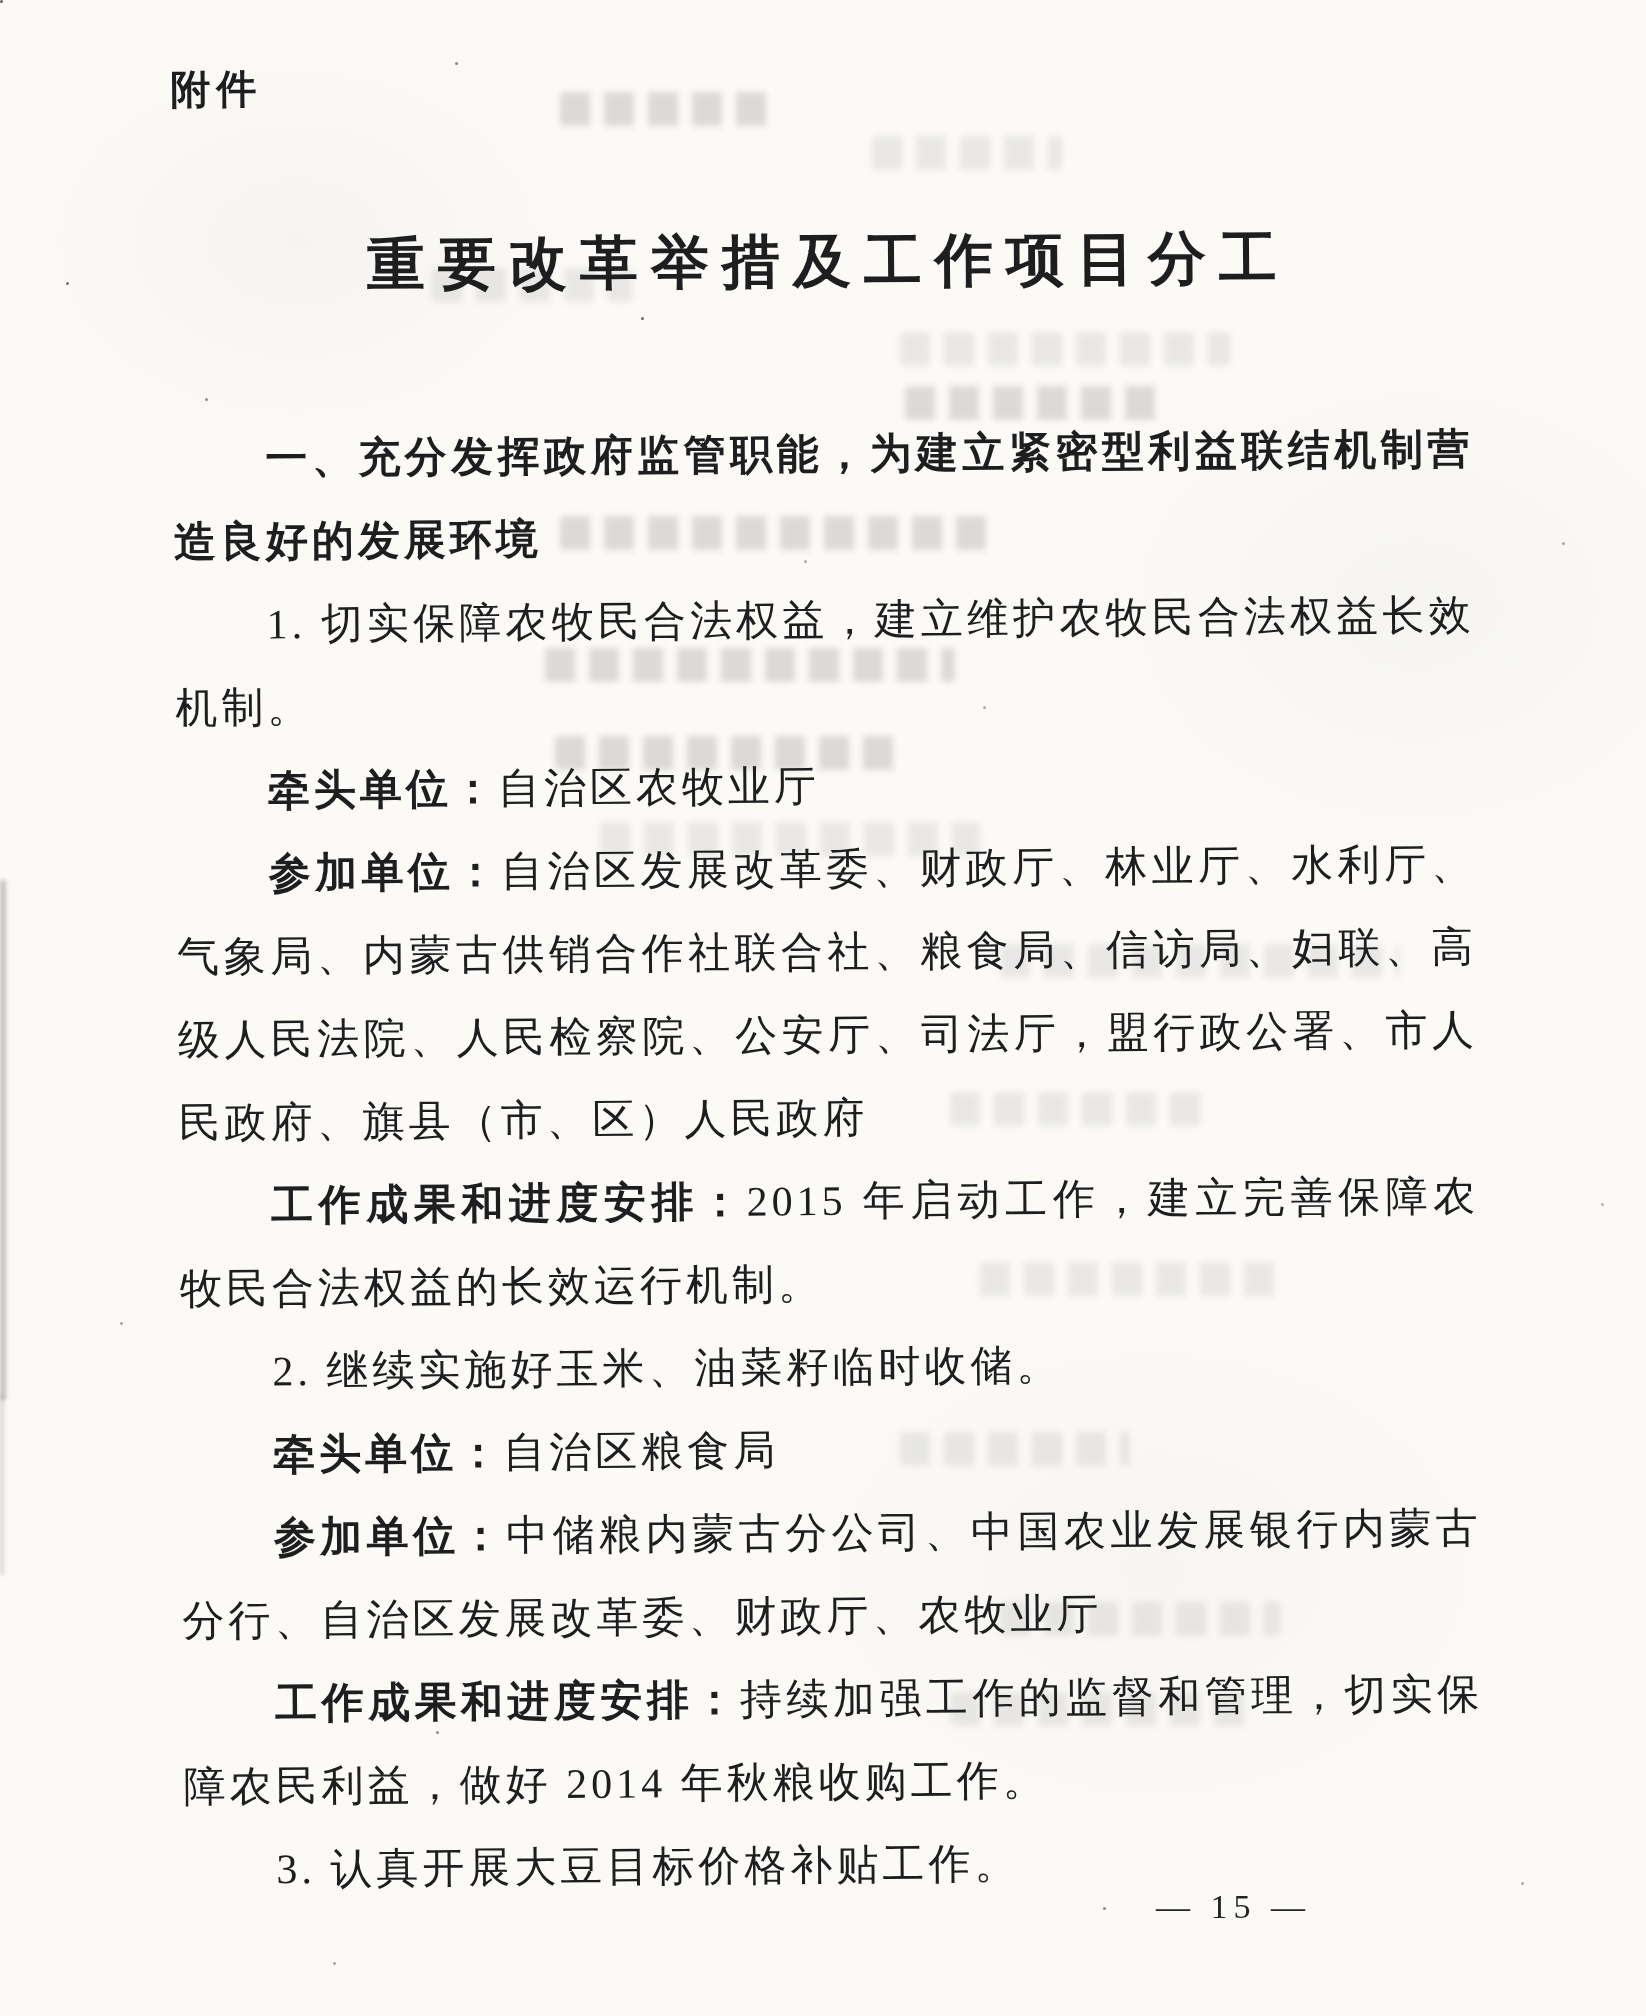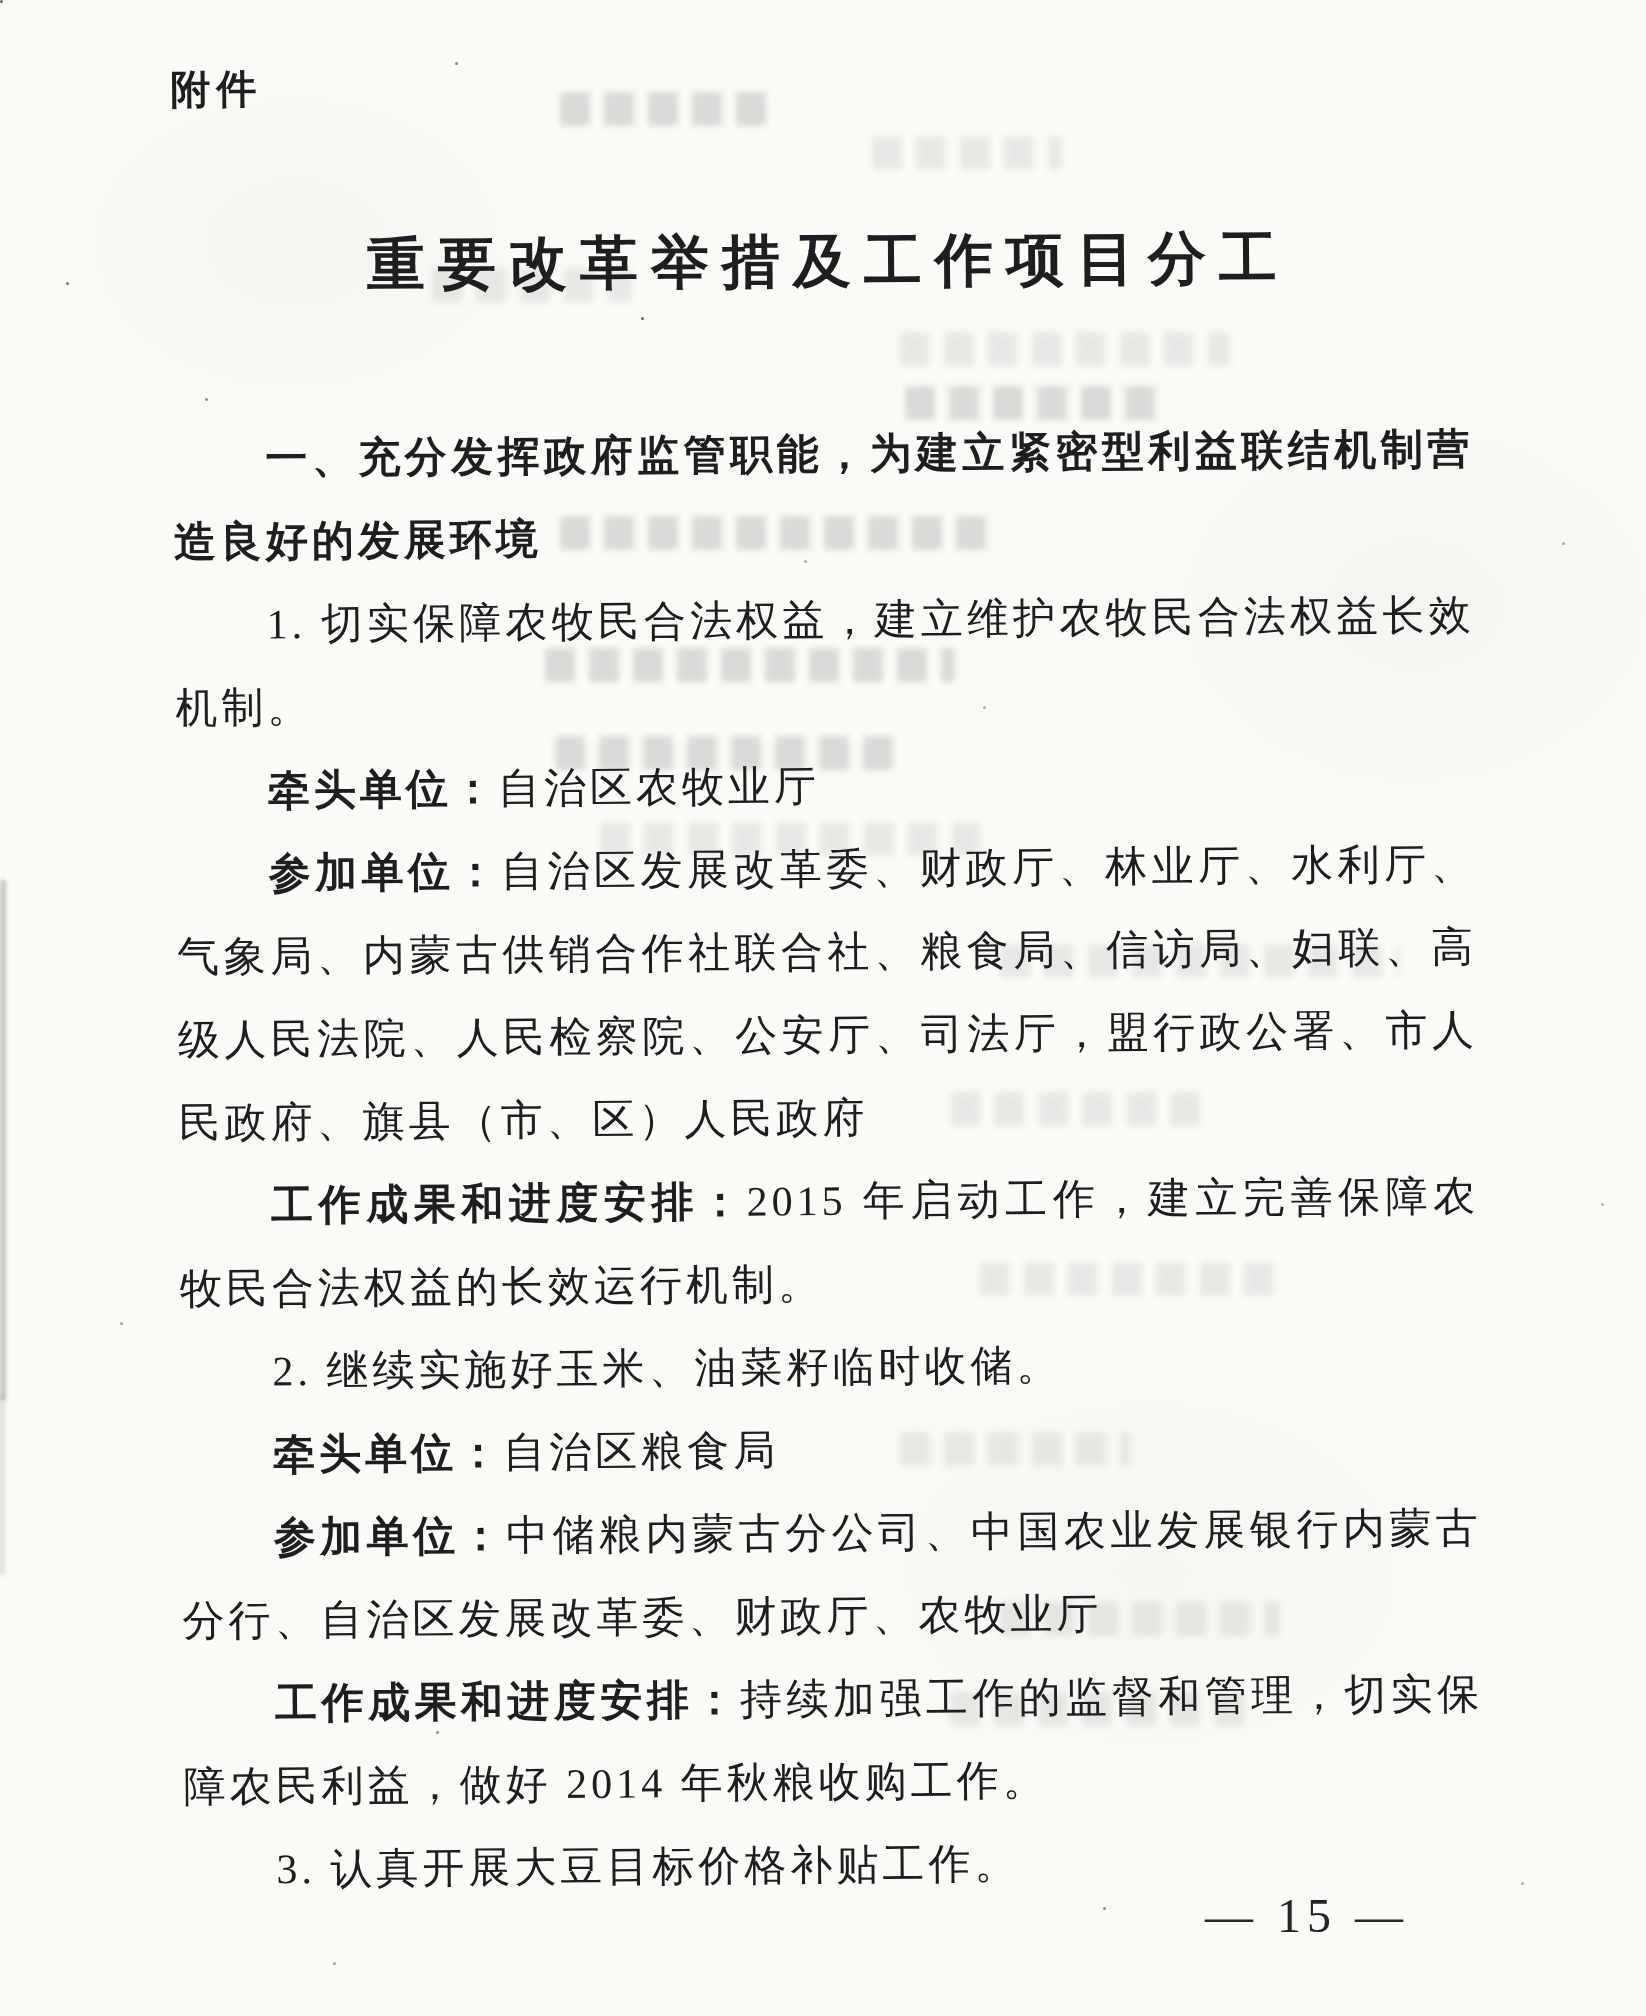--- a/index.html
+++ b/index.html
@@ -42,22 +42,22 @@
     font-size:42px;line-height:83px;
     letter-spacing:4px;
     text-align:justify;
     text-justify:inter-ideograph;
     text-indent:92px;
   }
   .bold{font-weight:700;}
   .lbl{font-weight:700;}
   .page-number{
     position:absolute;
-    left:1205px;top:1888px;
-    font-size:48px;letter-spacing:6px;
+    left:1156px;top:1888px;
+    font-size:34px;letter-spacing:6px;
     color:#242426;
   }
   
   .ghost{
     position:absolute;height:34px;border-radius:4px;
     background:repeating-linear-gradient(90deg, rgba(95,95,95,.45) 0 30px, transparent 30px 44px);
     filter:blur(3px);
     opacity:.45;
   }
   .ghost.faint{opacity:.26;}

